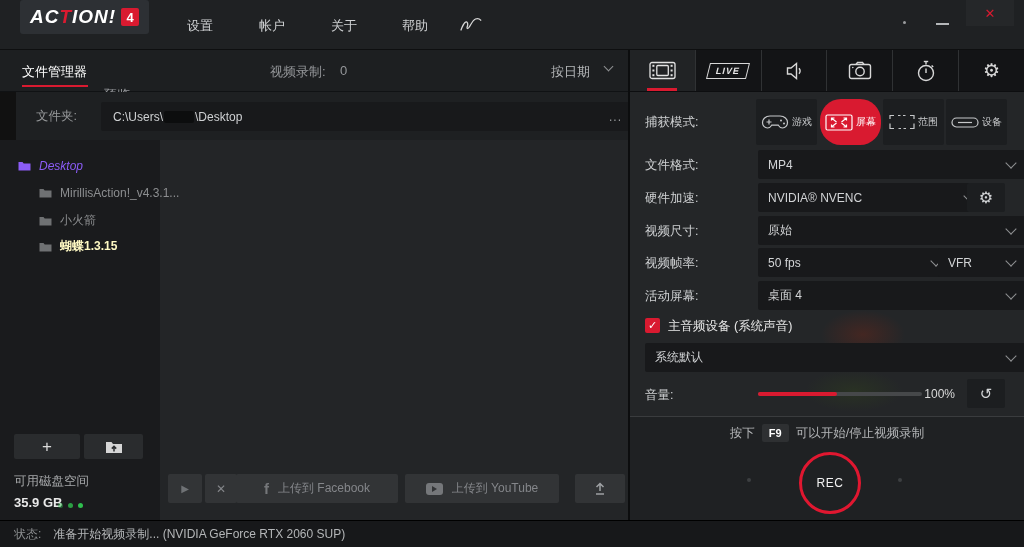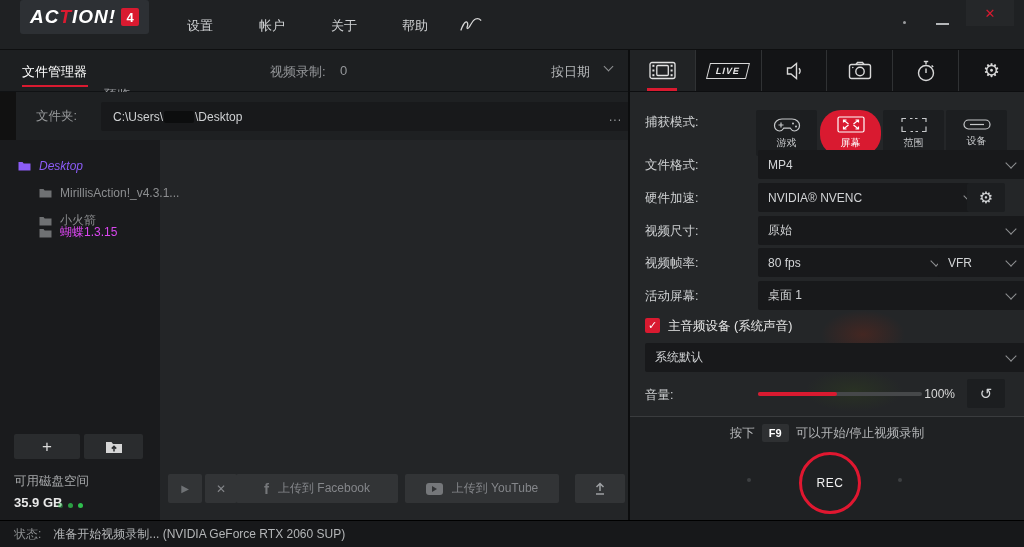--- a/index.html
+++ b/index.html
@@ -50,22 +50,22 @@
   .rtabs{left:630px;top:50px;width:394px;height:42px;background:#131416;display:flex;border-bottom:1px solid #0d0e10;}
   .tab{flex:1;display:flex;align-items:center;justify-content:center;position:relative;border-left:1px solid #303234;}
   .tab:first-child{border-left:none;}
   .tab.active{background:#212325;}
   .tab.active::after{content:"";position:absolute;bottom:0;left:50%;transform:translateX(-50%);
                      width:30px;height:3px;background:#d91a30;}
   .live-badge{border:1.5px solid #d8d8d8;color:#e6e6e6;font-size:9px;font-weight:bold;
               letter-spacing:1px;padding:2px 7px;transform:skewX(-14deg);}
   .rbody{left:630px;top:92px;width:394px;height:428px;background:#242628;}
   .rbody .rlabel{position:absolute;left:15px;font-size:12.5px;color:#cfd1d3;}
-  .cap{position:absolute;top:18px;width:61px;height:46px;background:#1c1e20;border-radius:2px;
-       display:flex;flex-direction:column;align-items:center;justify-content:center;gap:3px;
+  .cap{position:absolute;top:7px;width:61px;height:46px;background:#1c1e20;border-radius:2px;
+       display:flex;align-items:center;justify-content:center;gap:3px;
        color:#c6c8ca;font-size:10px;}
   .cap.active{background:#d91a30;color:#fff;}
   .dd{position:absolute;background:#18191b;border-radius:2px;display:flex;align-items:center;
       padding:0 10px;font-size:12px;color:#d2d4d6;height:29px;}
   .chev{width:7px;height:7px;border-right:1.6px solid #8f9193;border-bottom:1.6px solid #8f9193;
         transform:rotate(45deg);margin-top:-4px;flex:none;}
   .dd .chev{margin-left:auto;}
   .gear-btn{position:absolute;width:38px;height:29px;background:#1c1e20;border-radius:2px;
             display:flex;align-items:center;justify-content:center;color:#d2d4d6;font-size:16px;}
   .checkbox{position:absolute;left:15px;top:226px;width:15px;height:15px;background:#d91a30;border-radius:2px;
@@ -144,21 +144,21 @@
         <path d="M0.5 1 h4 l1.2 1.5 h6.8 V9.5 H0.5 Z" fill="currentColor"></path>
       </svg>
     <span>MirillisAction!_v4.3.1...</span>
   </div>
   <div class="treeitem" style="left:39px;top:72px;color:#8c8e90;">
     <svg width="13" height="10" viewBox="0 0 13 10" style="color:#6f7173;">
         <path d="M0.5 1 h4 l1.2 1.5 h6.8 V9.5 H0.5 Z" fill="currentColor"></path>
       </svg>
     <span>小火箭</span>
   </div>
-  <div class="treeitem" style="left:39px;top:84px;color:#d946ef;">
+  <div class="treeitem" style="left:39px;top:98px;color:#fef9c3;font-weight:bold;">
     <svg width="13" height="10" viewBox="0 0 13 10" style="color:#6f7173;">
         <path d="M0.5 1 h4 l1.2 1.5 h6.8 V9.5 H0.5 Z" fill="currentColor"></path>
       </svg>
     <span>蝴蝶1.3.15</span>
   </div>
 </div>
 
 <div class="abs sq-btn" style="left:14px;top:434px;width:66px;height:25px;font-size:17px;color:#dcdcdc;font-weight:300;">
     <span>+</span>
   </div>
@@ -302,31 +302,31 @@
     </div>
 
   <span class="rlabel" style="top:131px;">视频尺寸:</span>
   <div class="dd" style="left:128px;top:124px;width:247px;">
     <span>原始</span>
     <span class="chev"></span>
   </div>
 
   <span class="rlabel" style="top:163px;">视频帧率:</span>
   <div class="dd" style="left:128px;top:156px;width:172px;">
-    <span>80 fps</span>
+    <span>50 fps</span>
     <span class="chev"></span>
   </div>
   <div class="dd" style="left:308px;top:156px;width:67px;">
     <span>VFR</span>
     <span class="chev"></span>
   </div>
 
   <span class="rlabel" style="top:196px;">活动屏幕:</span>
   <div class="dd" style="left:128px;top:189px;width:247px;">
-    <span>桌面 1</span>
+    <span>桌面 4</span>
     <span class="chev"></span>
   </div>
 
   <span class="checkbox">
       <span>✓</span>
     </span>
   <span class="rlabel" style="left:38px;top:226px;color:#e8e8e8;">主音频设备 (系统声音)</span>
   <div class="dd" style="left:15px;top:251px;width:360px;">
     <span>系统默认</span>
     <span class="chev"></span>

